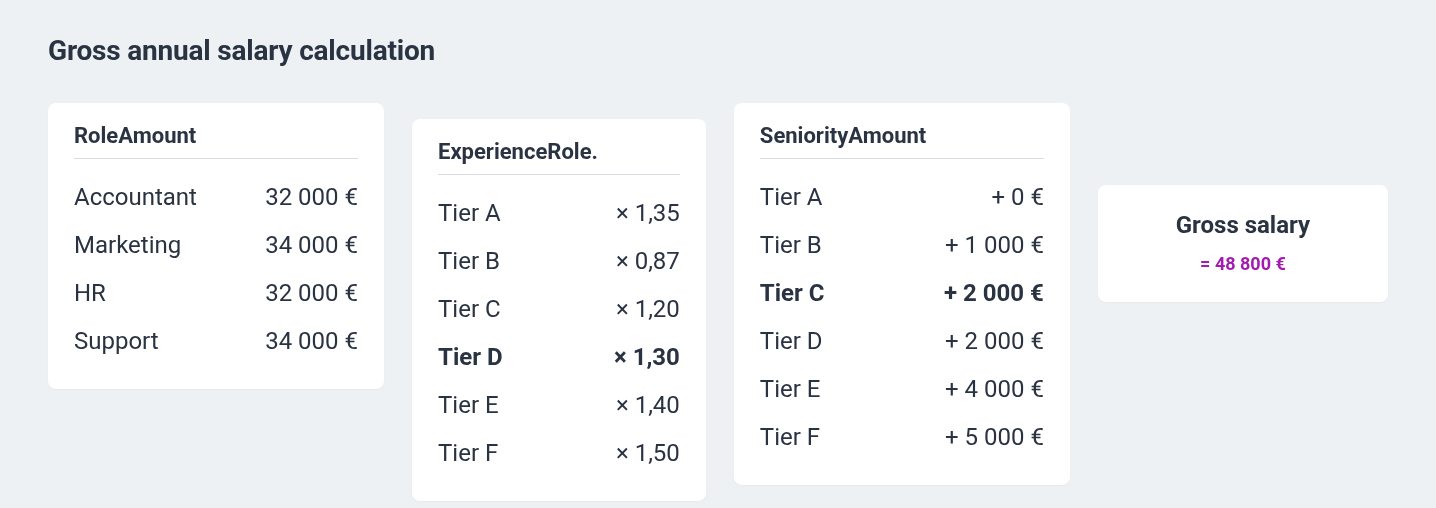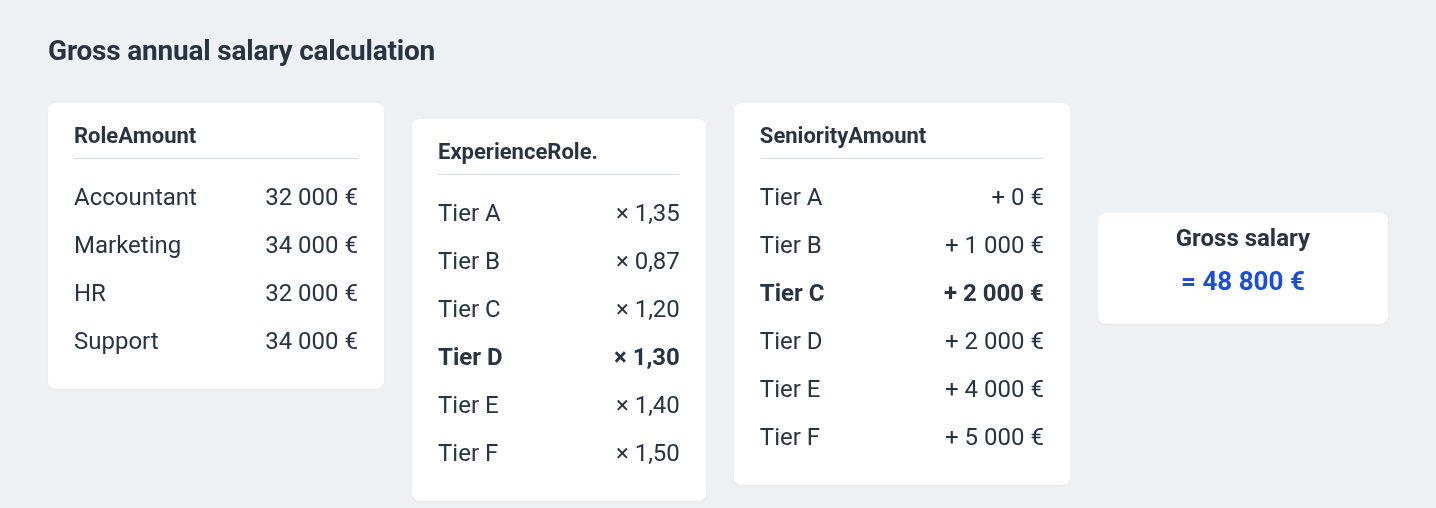--- a/index.html
+++ b/index.html
@@ -26,22 +26,22 @@
     background: #ffffff;
     border-radius: 8px;
     padding: 20px 26px 24px 26px;
     box-shadow: 0 1px 2px rgba(0,0,0,0.03);
   }
   .card.role { width: 348px; }
   .card.exp  { width: 304px; margin-top: 16px; }
   .card.sen  { width: 348px; }
   .card.result {
     width: 300px;
-    padding: 11px 28px 28px 28px;
-    margin-top: 110px;
+    padding: 26px 28px 28px 28px;
+    margin-top: 82px;
     text-align: center;
     border-radius: 8px;
   }
   .thead {
     display: flex;
     justify-content: flex-start;
     font-size: 22px;
     font-weight: 700;
     color: #2a3342;
     padding-bottom: 10px;
@@ -60,23 +60,23 @@
   }
   .row.selected { font-weight: 700; }
   .result-label {
     font-size: 24px;
     font-weight: 700;
     color: #2a3342;
     margin-bottom: 14px;
     white-space: nowrap;
   }
   .result-value {
-    font-size: 26px;
+    font-size: 18px;
     font-weight: 700;
-    color: #1d4ed8;
+    color: #a21caf;
     white-space: nowrap;
   }
 </style>
 </head>
 <body>
 
 <h1>Gross annual salary calculation</h1>
 
 <div class="cards">
 

